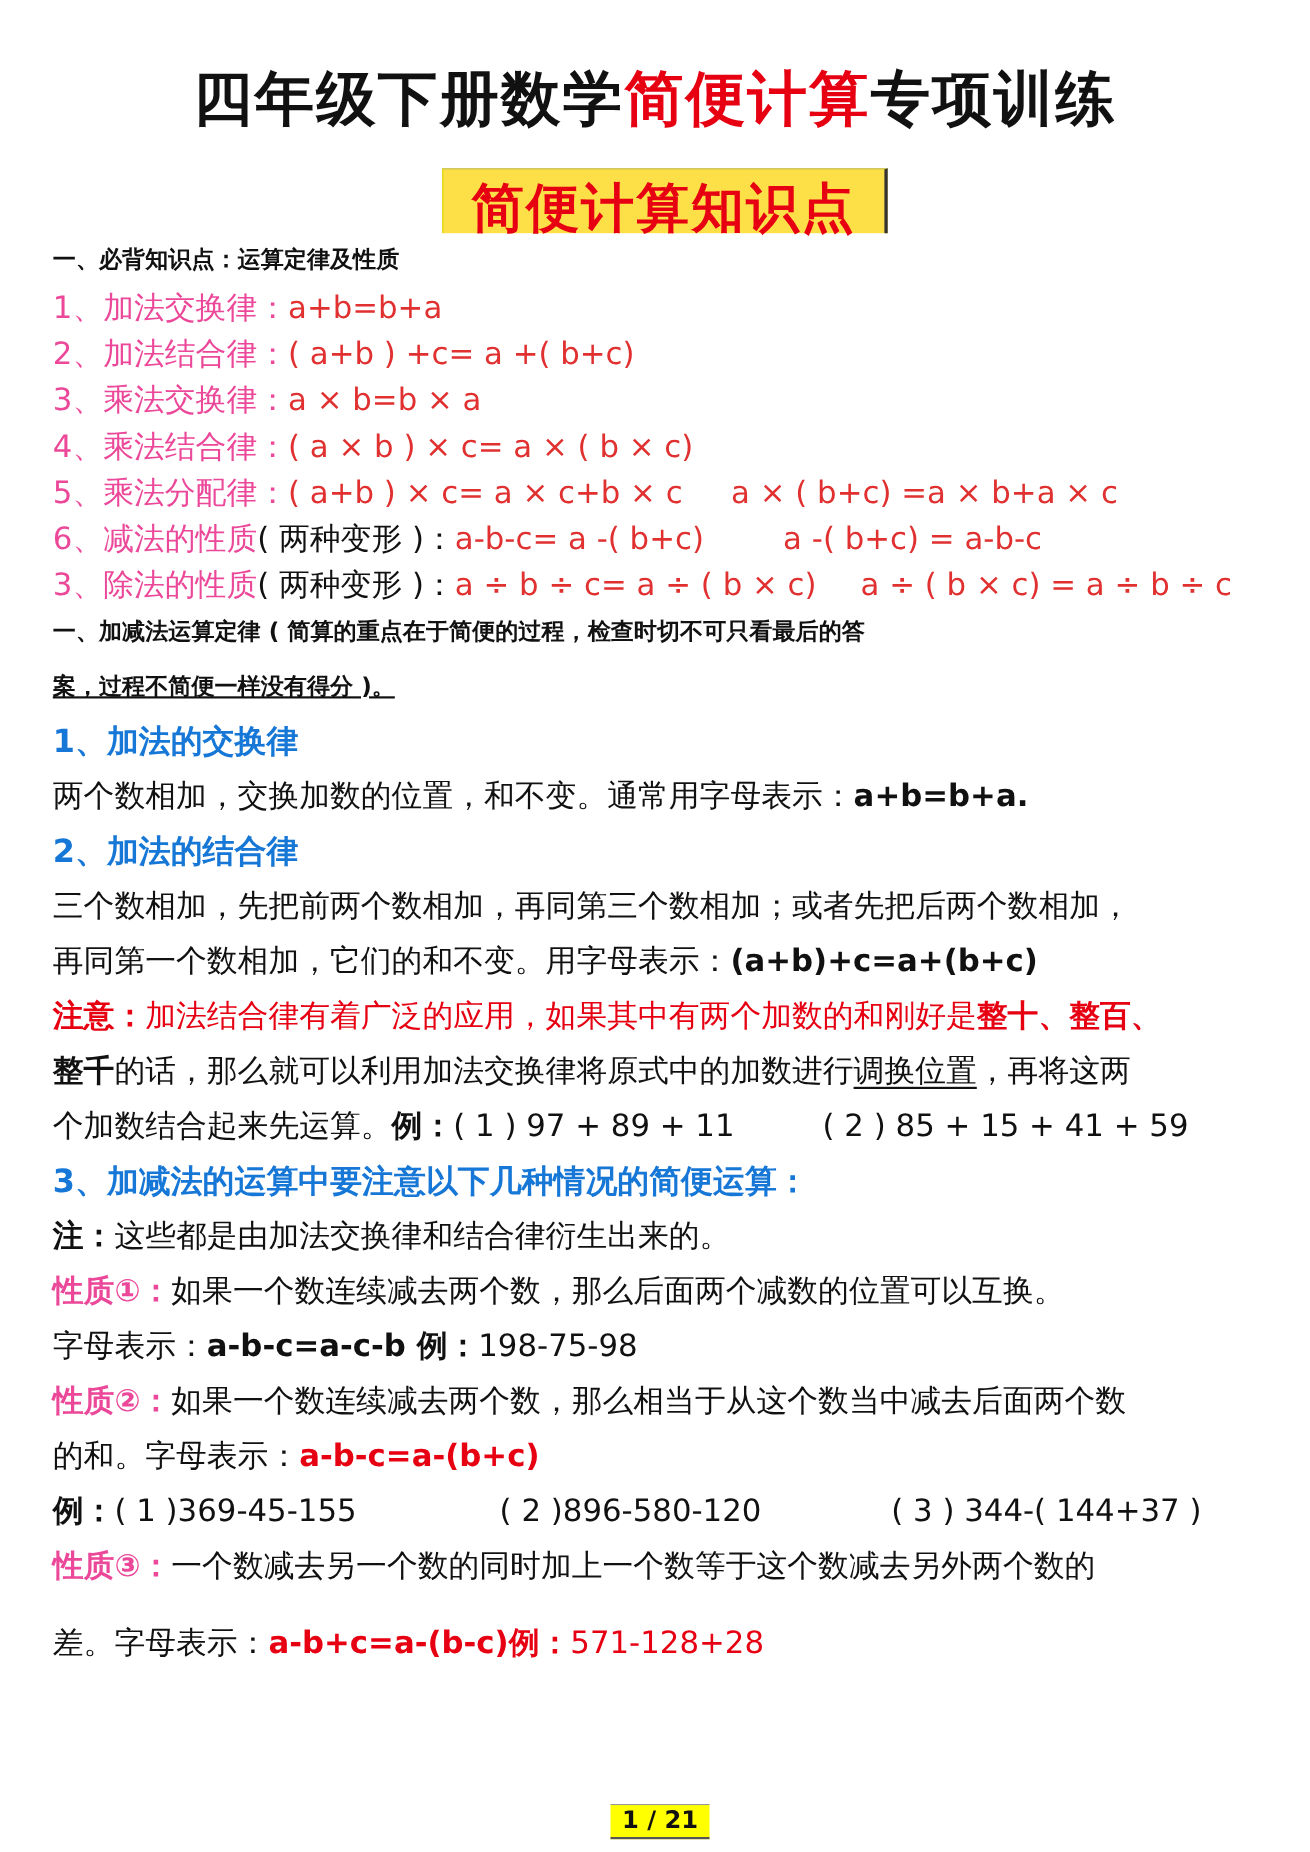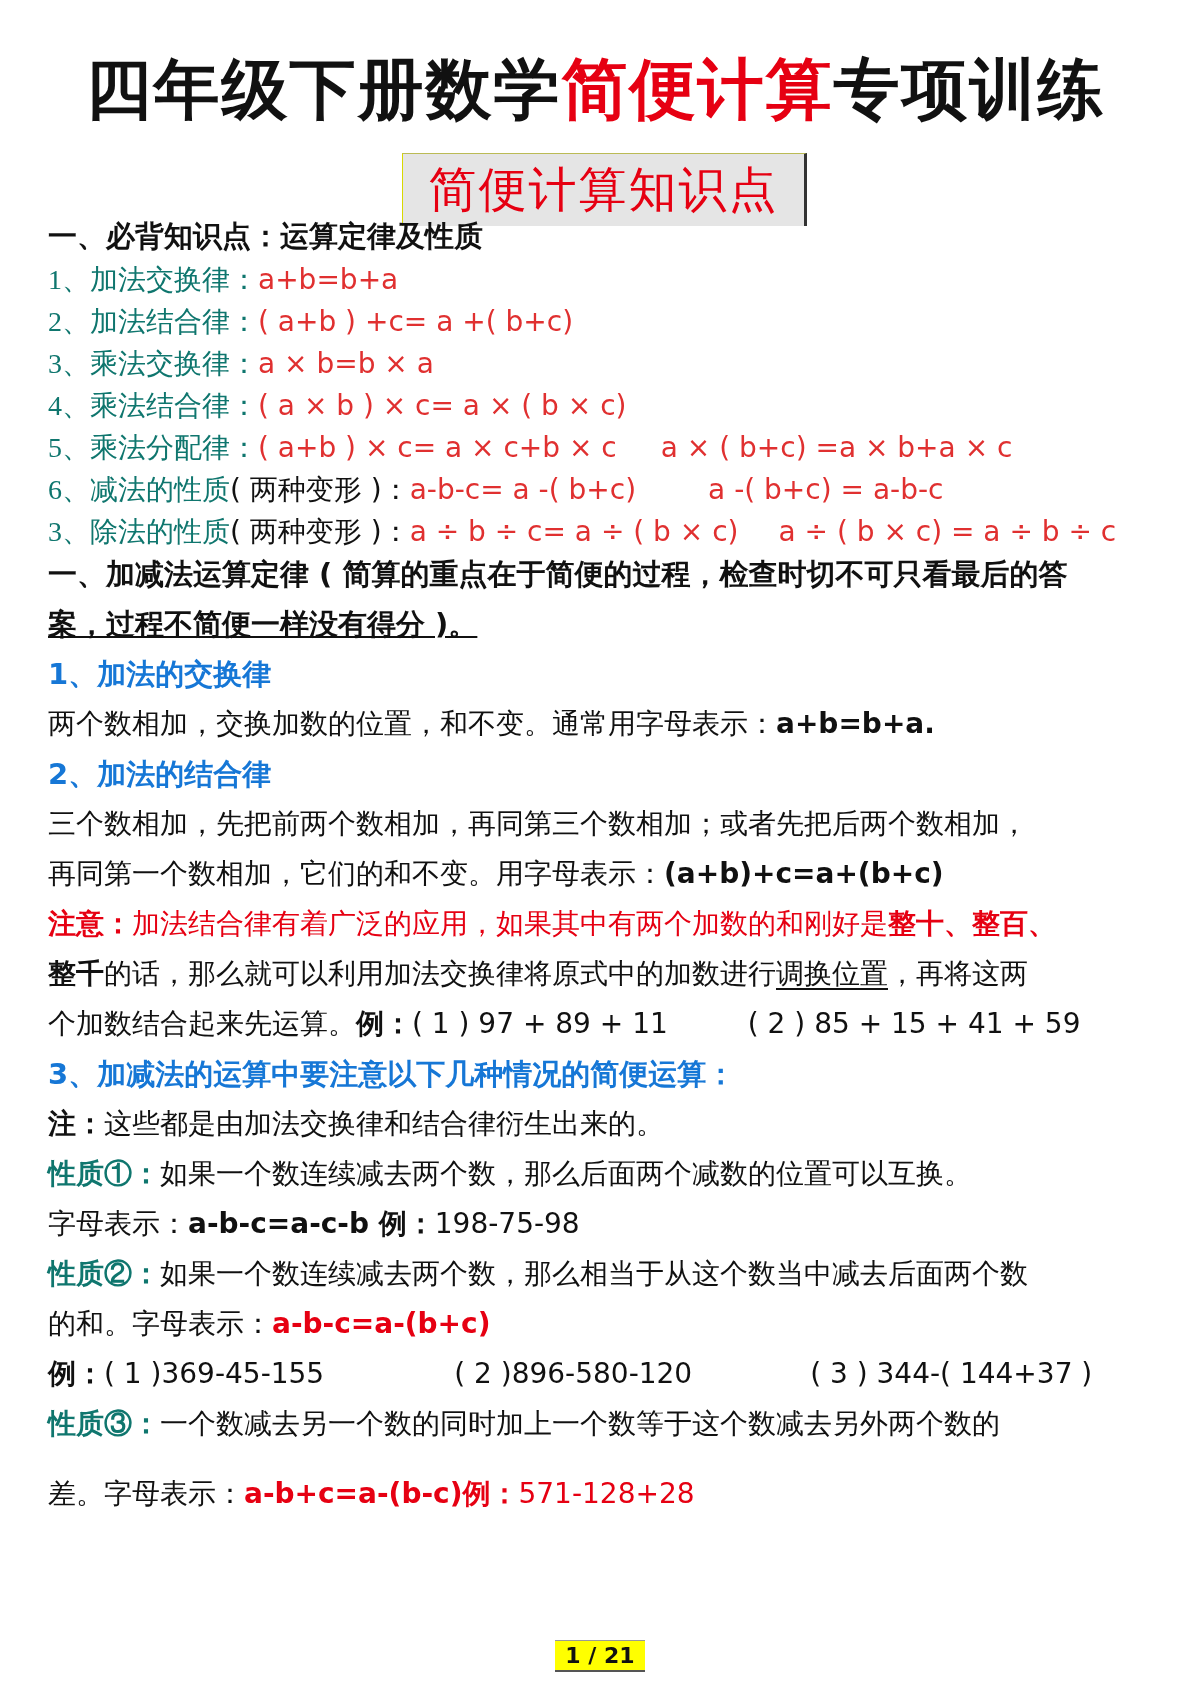--- a/index.html
+++ b/index.html
@@ -4,39 +4,39 @@
 <style>
   html, body { margin: 0; padding: 0; background: #ffffff; }
   body {
     width: 1191px; height: 1684px; position: relative; overflow: hidden;
     font-family: "DejaVu Sans", "Liberation Sans", sans-serif;
     color: #111111;
   }
   .title {
     position: absolute; top: 44px; left: 0; width: 1191px; text-align: center;
     font-family: "DejaVu Serif", "Liberation Serif", serif;
-    font-size: 66px; font-weight: bold; letter-spacing: 2px; line-height: 90px;
+    font-size: 54px; font-weight: bold; letter-spacing: 2px; line-height: 90px;
     color: #111111;
   }
   .title .red { color: #e60012; }
   .banner {
-    position: absolute; top: 153px; left: 402px; width: 405px; height: 73px;
-    background: #e5e5e5; border-top: 1px solid #bbbb55; border-left: 1px solid #d8d800;
+    position: absolute; top: 153px; left: 402px; width: 405px; height: 59px;
+    background: #fde047; border-top: 1px solid #bbbb55; border-left: 1px solid #d8d800;
     border-right: 3px solid #333; box-sizing: border-box;
-    text-align: center; font-size: 48px; font-weight: normal; line-height: 71px;
+    text-align: center; font-size: 48px; font-weight: bold; line-height: 71px;
     color: #e60012; letter-spacing: 2px;
   }
   .line { position: absolute; left: 48px; white-space: nowrap; font-size: 28px; line-height: 40px; }
-  .blue { color: #0f766e; font-family: Liberation Serif, serif; }
+  .blue { color: #ec4899; }
   .red { color: #e03030; }
   .red-strong { color: #e60012; }
   .black { color: #111111; }
   .bold { font-weight: bold; }
   .u { text-decoration: underline; text-underline-offset: 5px; }
-  .h1 { font-size: 29px; font-weight: bold; }
+  .h1 { font-size: 21px; font-weight: bold; }
   .h2 { font-size: 29px; font-weight: bold; color: #1677d6; }
   .body { font-size: 28px; }
   .gap { display: inline-block; }
   .page-num {
     position: absolute; top: 1640px; left: 555px; width: 90px; height: 32px;
     background: #ffff00; border-top: 1px solid #999; border-bottom: 2px solid #555;
     box-sizing: border-box; text-align: center; font-size: 22px; font-weight: bold;
     line-height: 30px; color: #111;
   }
 </style>

